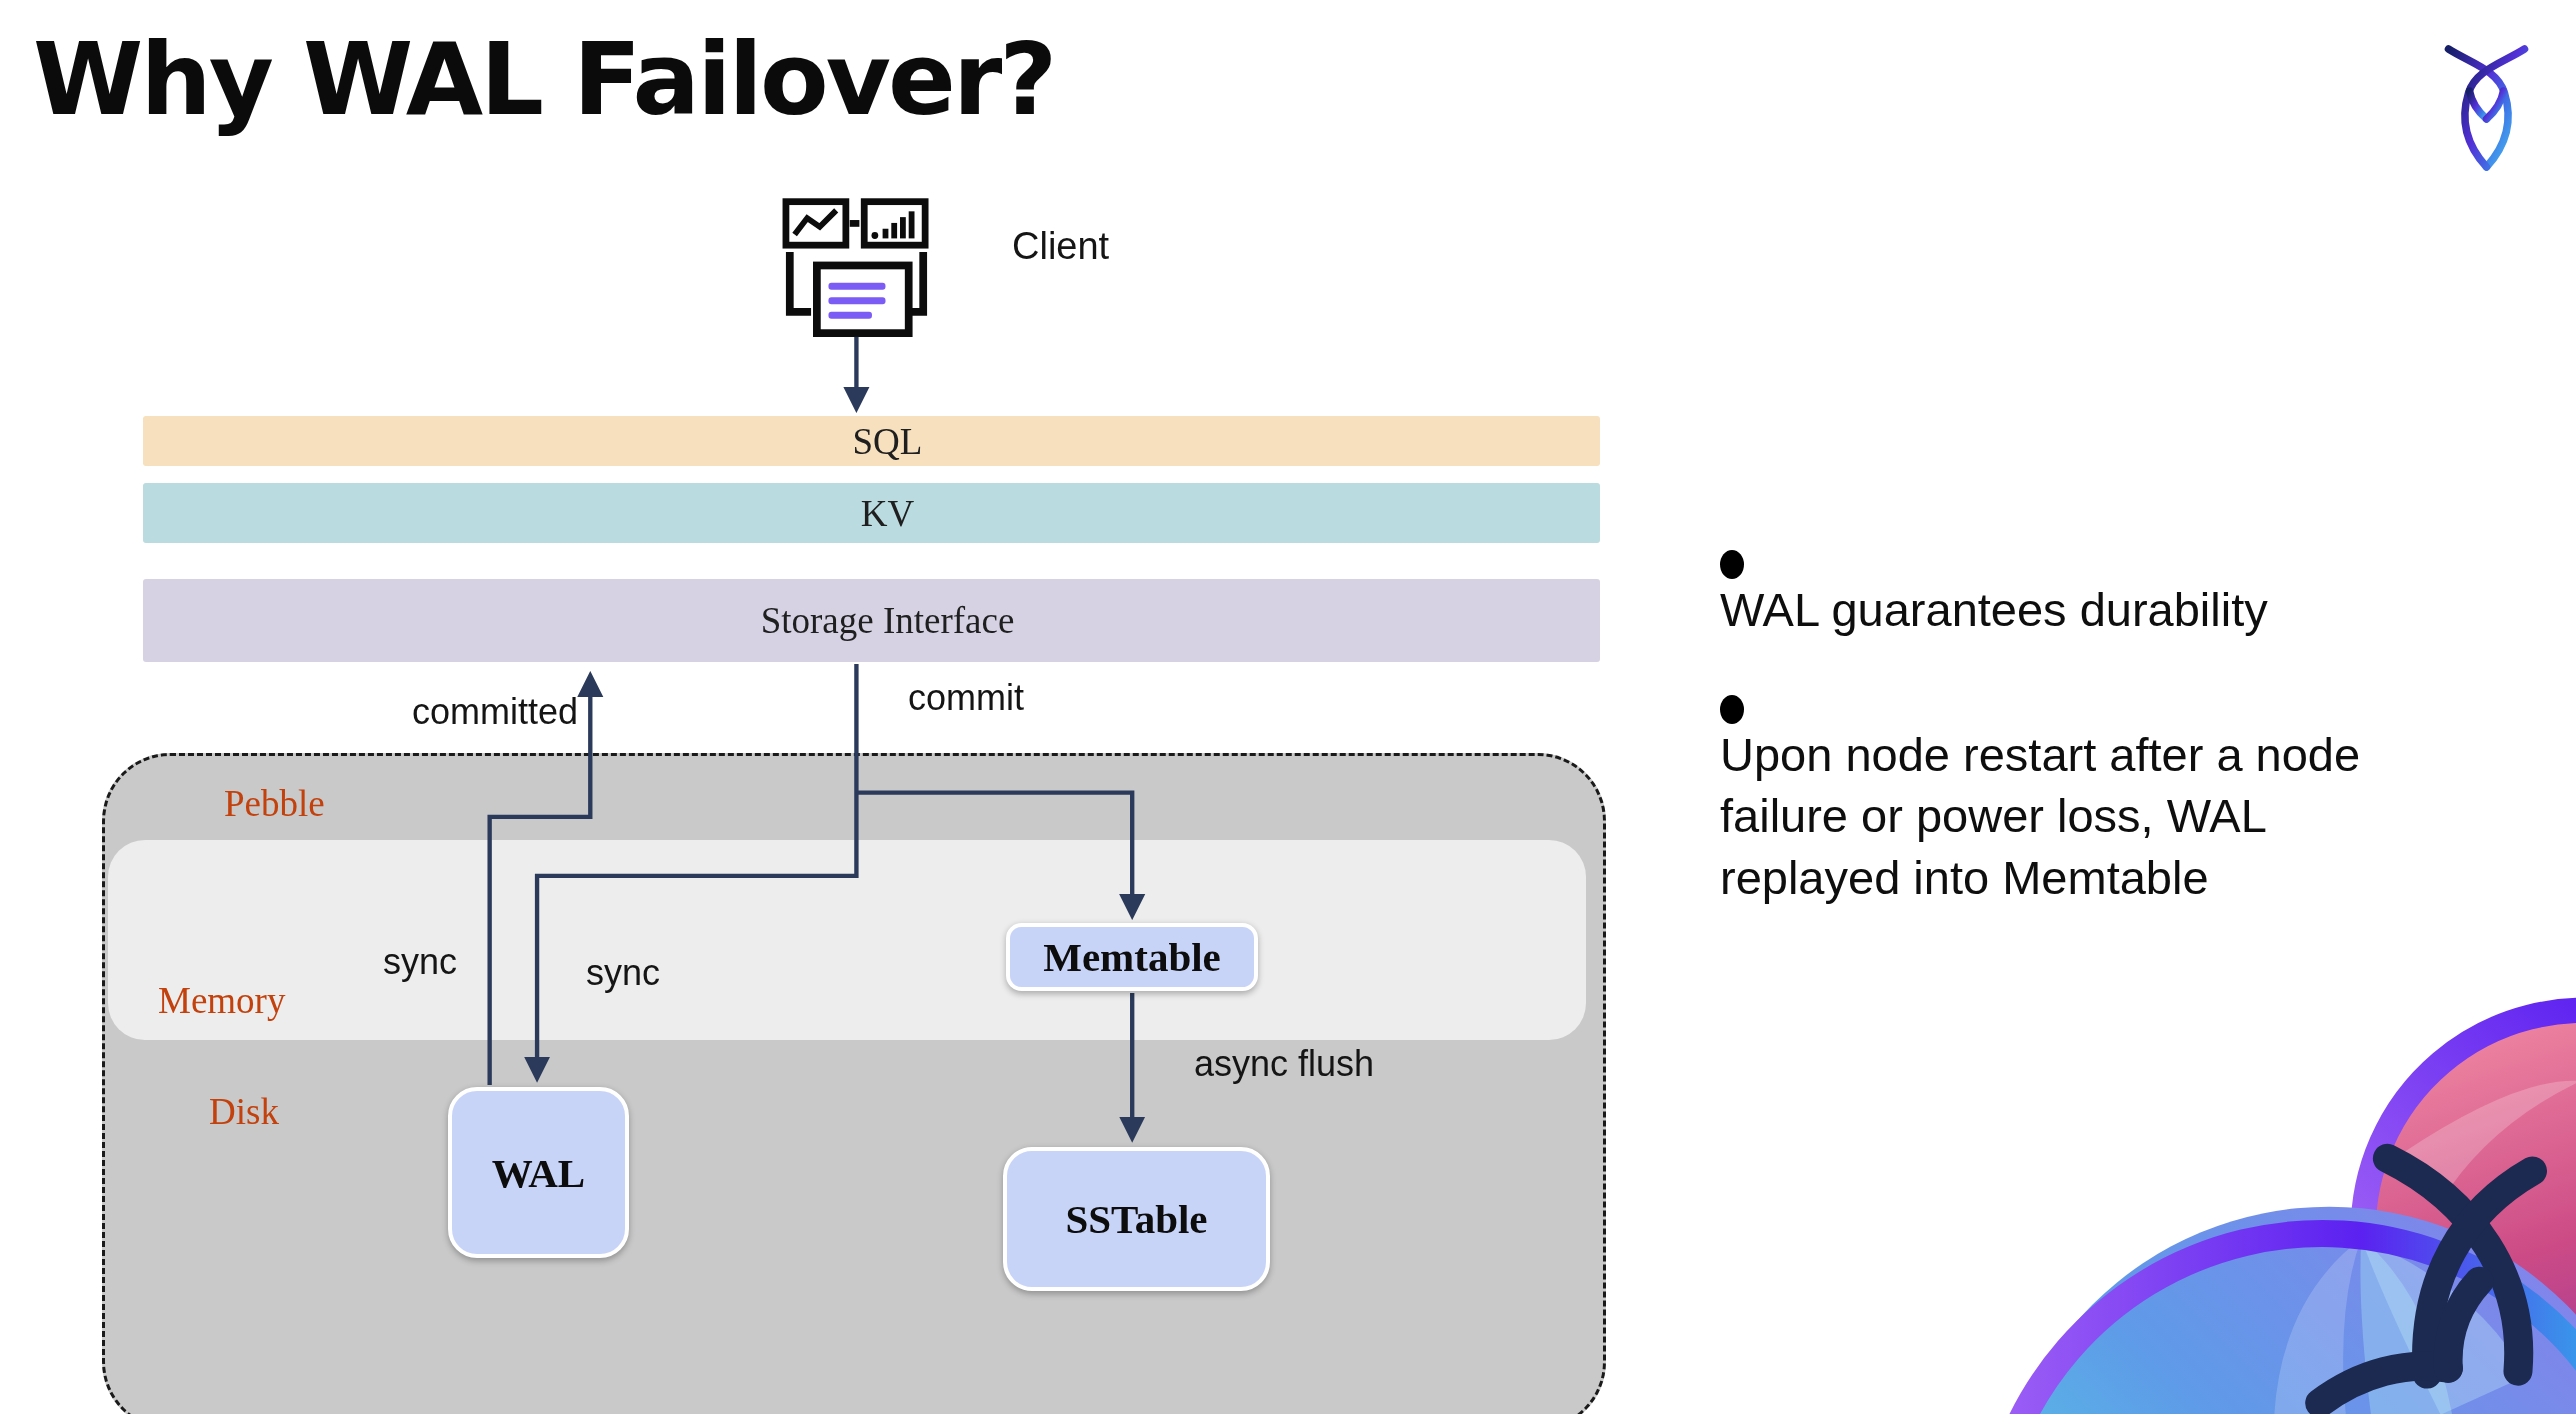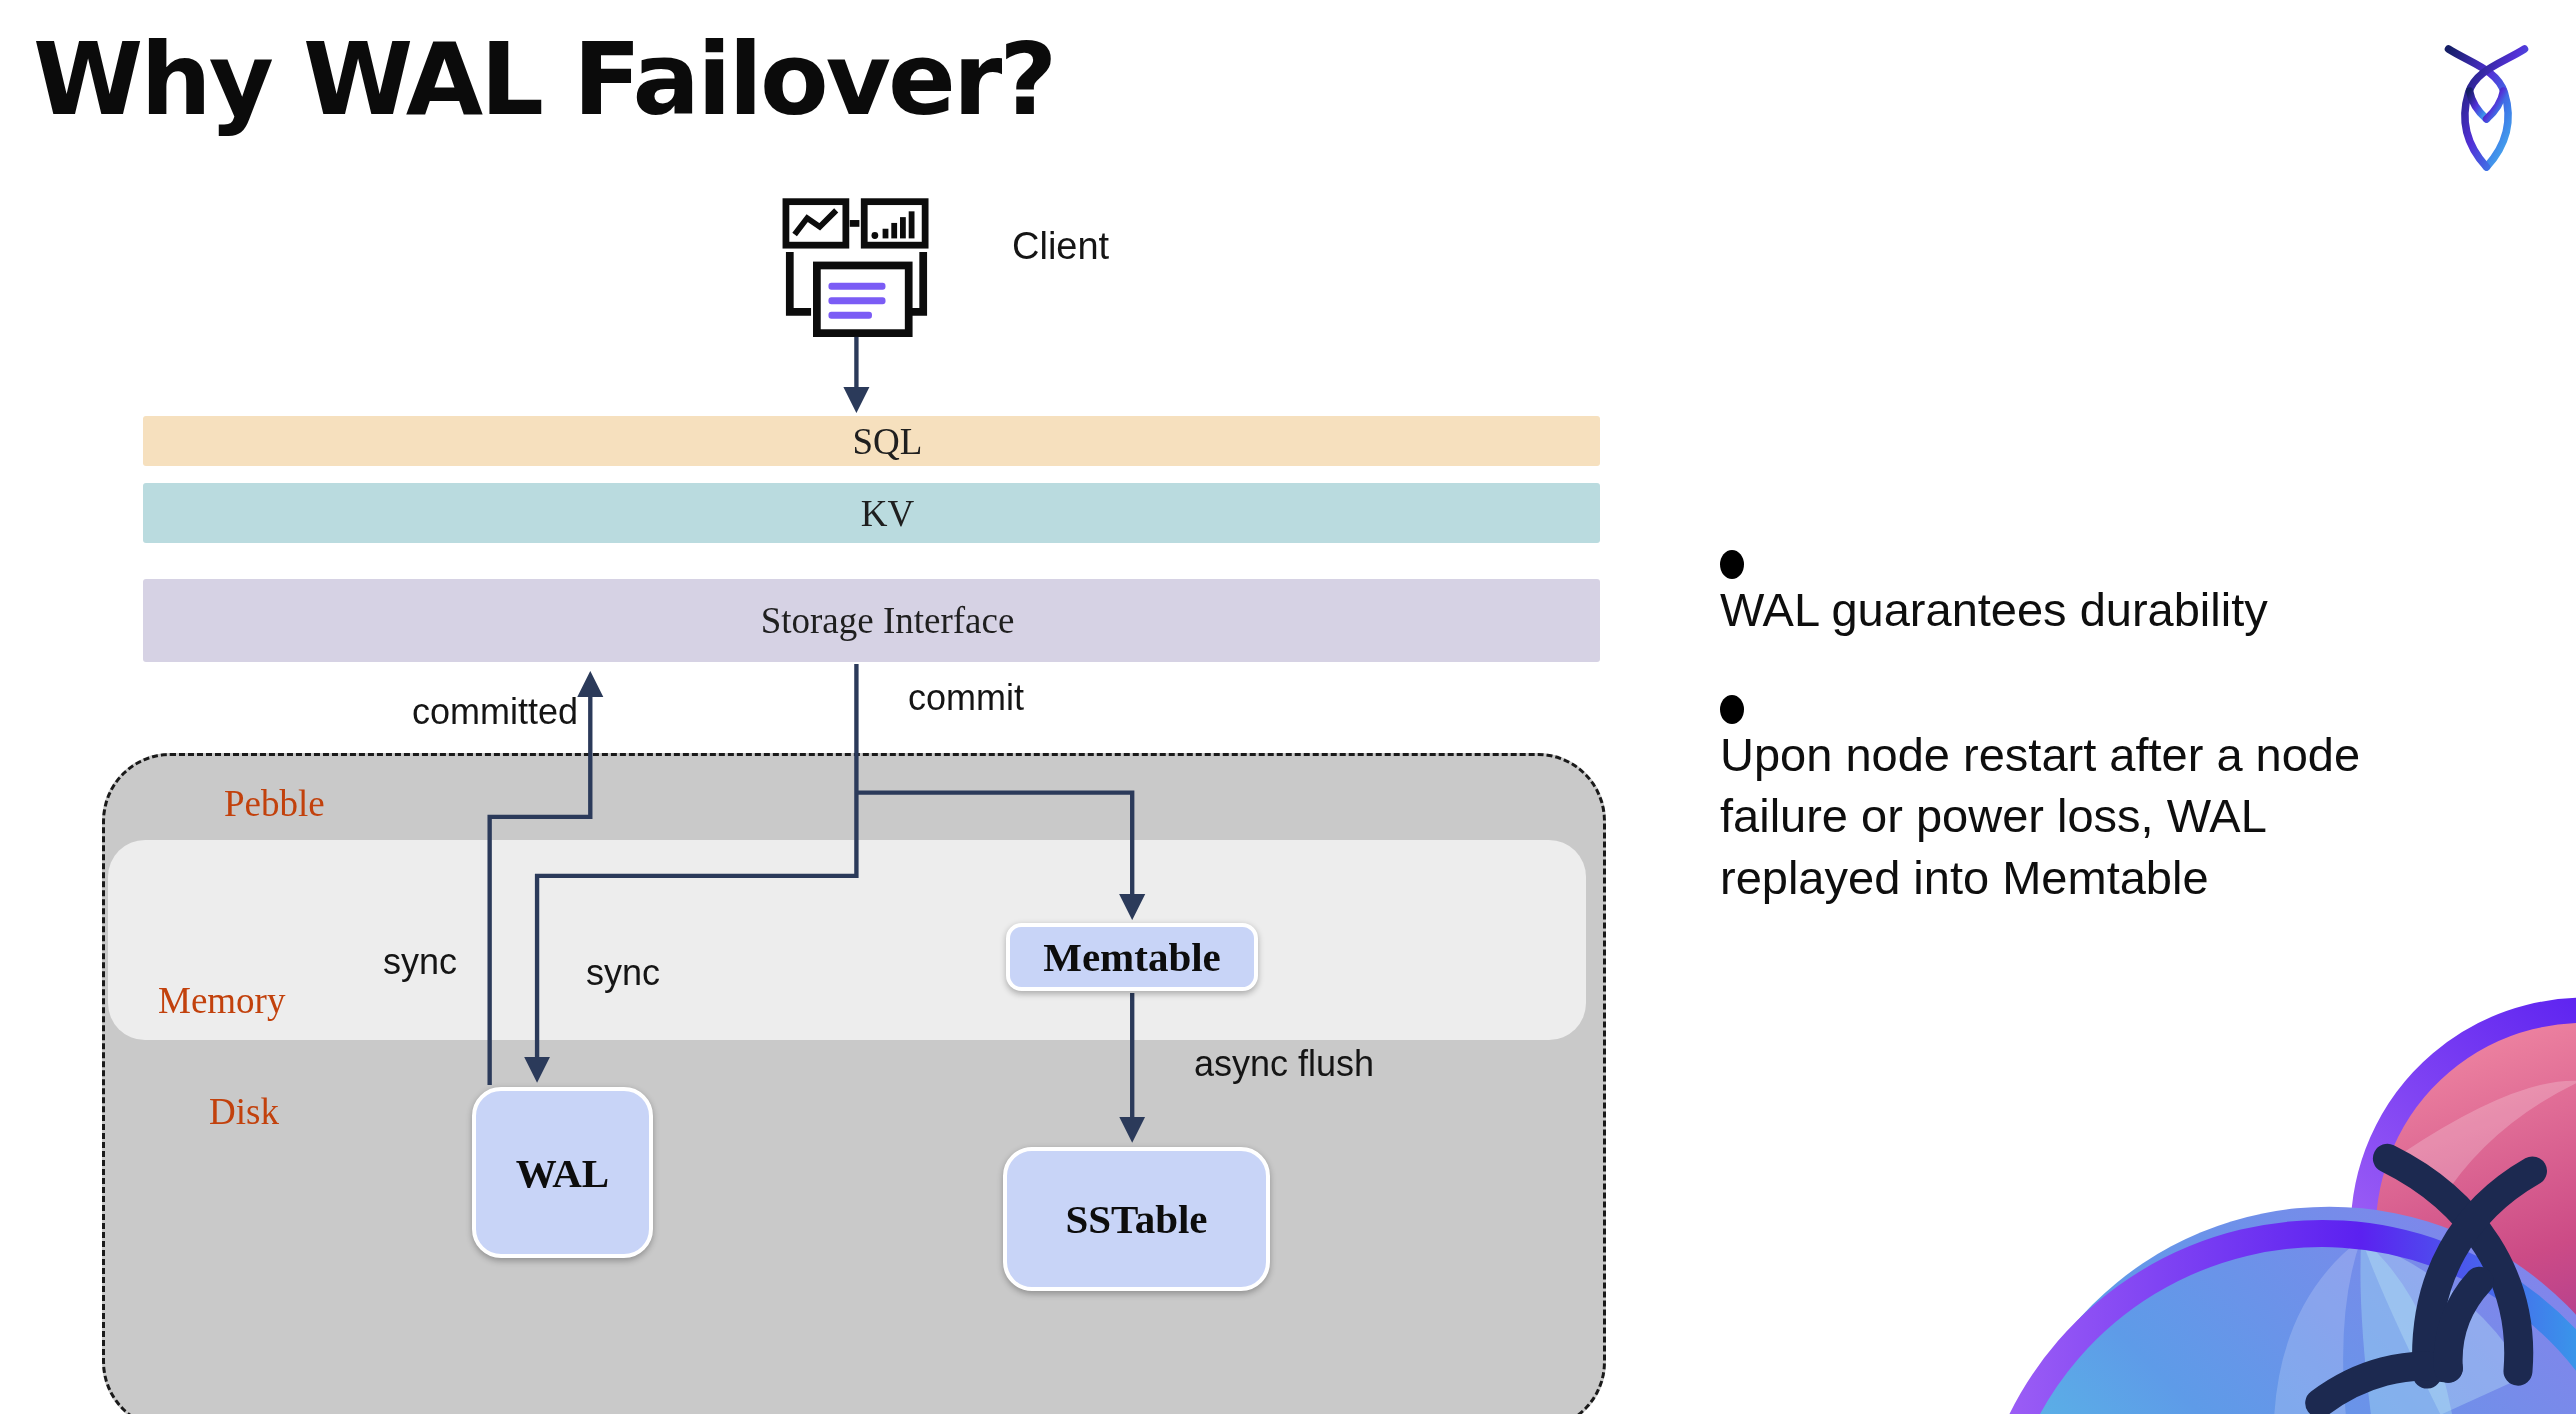--- a/index.html
+++ b/index.html
@@ -34,21 +34,21 @@
     font-family:"Liberation Serif","DejaVu Serif",serif;font-size:37px;color:#c2410c;white-space:nowrap;
   }
   
   .node{
     background:#C8D4F7;border:4.8px solid #ffffff;box-sizing:border-box;
     display:flex;align-items:center;justify-content:center;
     font-family:"Liberation Serif","DejaVu Serif",serif;font-weight:700;font-size:41px;color:#0d0d0d;
     box-shadow:0 2.9px 6.8px rgba(0,0,0,0.28);
   }
   .node-memtable{left:1006px;top:923px;width:252px;height:68px;border-radius:15.5px;}
-  .node-wal{left:472px;top:1087px;width:181px;height:171px;border-radius:29px;}
+  .node-wal{left:448px;top:1087px;width:181px;height:171px;border-radius:29px;}
   .node-sstable{left:1003px;top:1147px;width:267px;height:144px;border-radius:29px;}
   
   .edge-label{font-size:36px;color:#151515;white-space:nowrap;}
   .client-label{font-size:38px;color:#151515;white-space:nowrap;}
   
   .bullets{left:1720px;top:538px;width:813px;list-style:none;margin:0;padding:0;}
   .bullets li{display:flex;margin:0 0 43px 0;flex-direction:column;}
   .bullet-dot{
     flex:0 0 auto;width:24px;height:29px;border-radius:50%;background:#000;
     margin:11.6px 74px 0 0;

